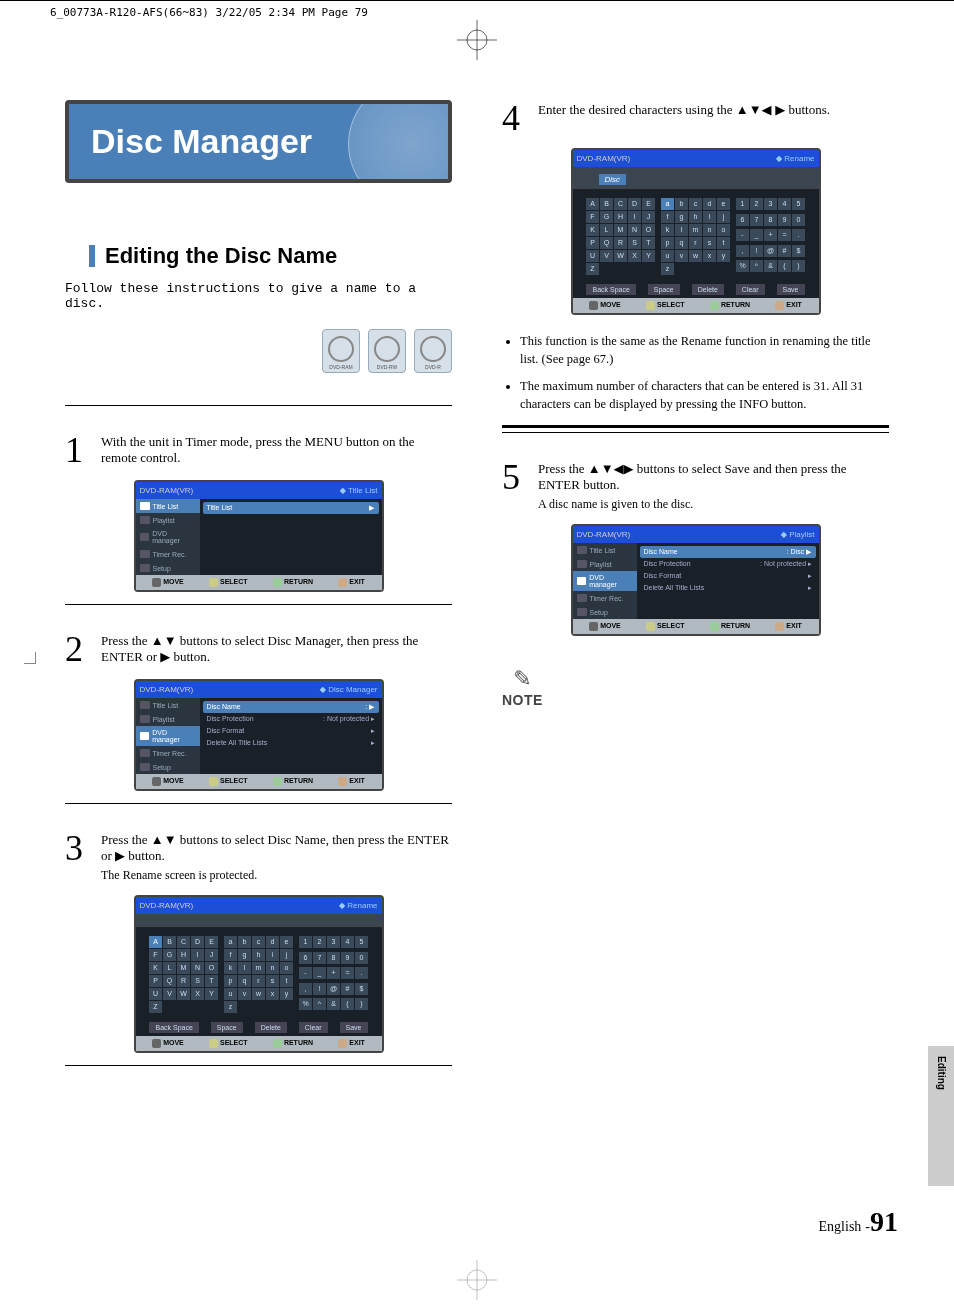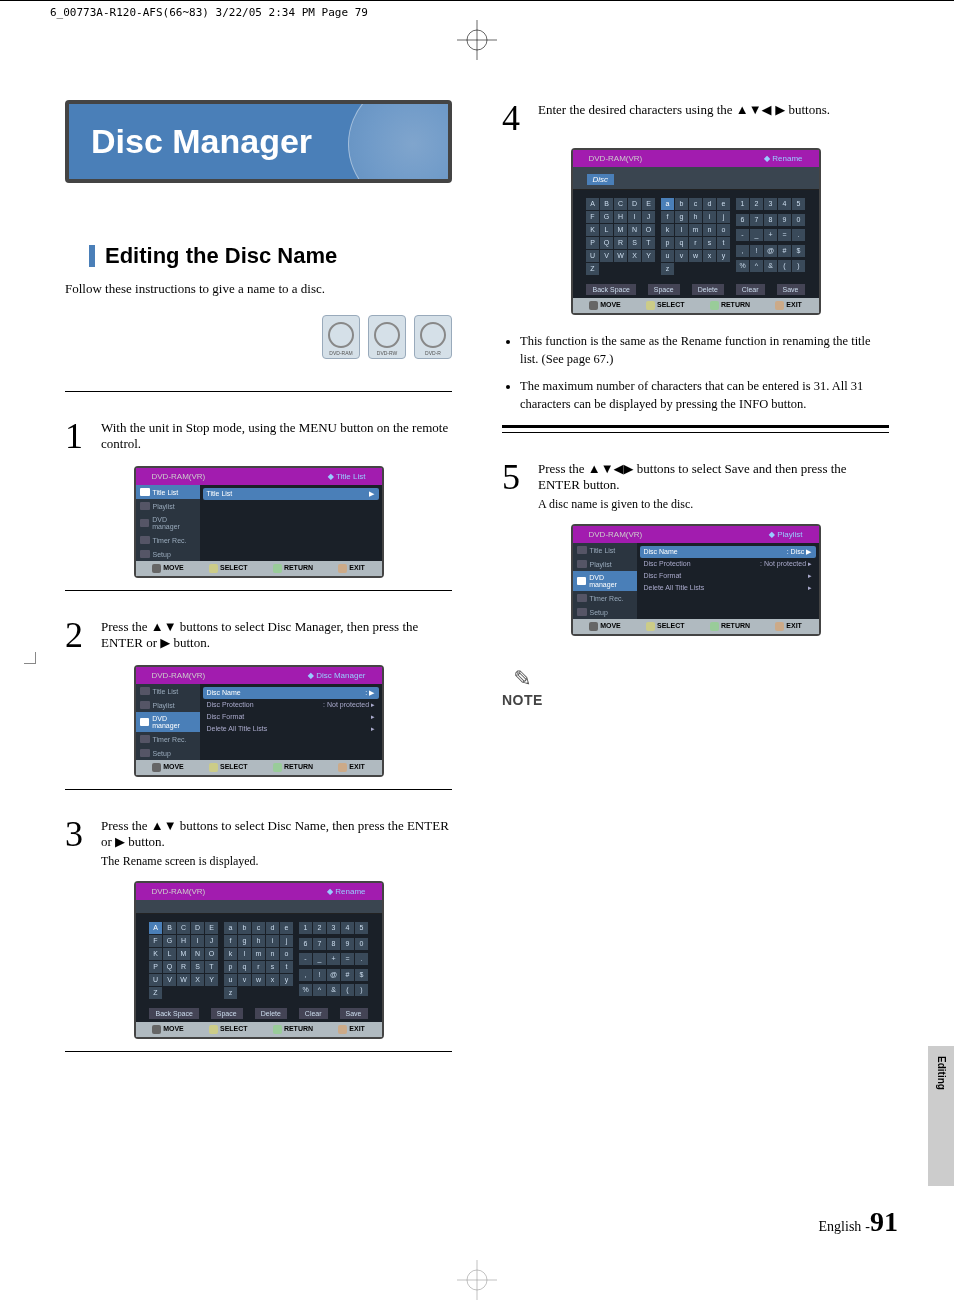--- a/index.html
+++ b/index.html
@@ -10,51 +10,51 @@
   .crop-center { position: absolute; left: 50%; top: 20px; transform: translateX(-50%); }
   .crop-center svg { display: block; }
   .content { display: flex; position: absolute; top: 100px; left: 0; width: 100%; padding: 0 40px; }
   .col-left, .col-right { width: 50%; padding: 0 25px; }
   .title-box { background: #4a7fb8; border: 4px solid #444; border-radius: 4px; padding: 18px 22px; margin-bottom: 60px; position: relative; overflow: hidden; }
   .title-box .title { font-family: Arial, sans-serif; font-size: 34px; font-weight: bold; color: #fff; }
   .title-box .disc-img { position: absolute; right: -30px; bottom: -30px; width: 130px; height: 130px; border-radius: 50%; background: radial-gradient(circle, rgba(255,255,255,0.3) 0%, rgba(200,220,240,0.3) 50%, rgba(150,180,210,0.3) 100%); border: 1px solid rgba(255,255,255,0.4); }
   .section-head { display: flex; align-items: center; margin-bottom: 12px; padding-left: 24px; }
   .section-head .bar { width: 6px; height: 22px; background: #4a7fb8; margin-right: 10px; }
   .section-head h2 { font-family: Arial, sans-serif; font-size: 22px; font-weight: bold; }
-  .intro { font-size: 13px; margin-bottom: 18px; }
+  .intro { font-size: 13px; margin-bottom: 18px; font-family: Liberation Mono, monospace; }
   .media-icons { text-align: right; margin-bottom: 28px; }
   .media-icon { display: inline-block; width: 38px; height: 44px; background: #d5e0e8; border: 1px solid #9ab; border-radius: 4px; margin-left: 4px; position: relative; }
   .media-icon::before { content: ''; position: absolute; top: 6px; left: 50%; transform: translateX(-50%); width: 22px; height: 22px; border-radius: 50%; border: 2px solid #888; }
   .media-icon .lbl { position: absolute; bottom: 2px; left: 0; right: 0; font-size: 5px; text-align: center; color: #555; font-family: Arial, sans-serif; }
   .step { display: flex; margin-top: 26px; }
   .step-num { font-family: Georgia, serif; font-size: 36px; font-weight: normal; line-height: 1; margin-right: 6px; min-width: 30px; }
   .step-text { flex: 1; font-size: 13px; padding-top: 2px; }
   .step-text .bold { font-weight: normal; }
   .step-sub { font-size: 12px; margin-top: 4px; }
   .screenshot { margin: 12px auto 0; width: 250px; }
   .ss-outer { border: 2px solid #444; border-radius: 4px; background: #3a4550; }
-  .ss-top { display: flex; justify-content: space-between; padding: 4px 16px; background: #a21caf; font-size: 8px; color: #ccc; font-family: Arial, sans-serif; }
+  .ss-top { display: flex; justify-content: space-between; padding: 4px 4px; background: #1d4ed8; font-size: 8px; color: #ccc; font-family: Arial, sans-serif; }
   .ss-top .blue { color: #9cf; text-align: right; }
   .ss-body { display: flex; }
   .ss-sidebar { width: 64px; background: #2b3540; }
   .ss-side-item { font-size: 7px; color: #9ab; padding: 3px 4px; font-family: Arial, sans-serif; display: flex; align-items: center; }
   .ss-side-item.hl { background: #4a7fb8; color: #fff; }
   .ss-side-item .ico { width: 10px; height: 8px; background: #556; margin-right: 3px; display: inline-block; border-radius: 1px; }
   .ss-side-item.hl .ico { background: #fff; }
   .ss-main { flex: 1; background: #1a2028; min-height: 68px; padding: 3px; }
   .ss-main-row { font-size: 7px; color: #aac; padding: 2px 4px; font-family: Arial, sans-serif; display: flex; justify-content: space-between; }
   .ss-main-row.hl { background: #4a7fb8; color: #fff; border-radius: 2px; }
   .ss-arrow { font-size: 7px; }
   .ss-bottom { display: flex; justify-content: space-around; padding: 3px 4px; background: #b0bac0; font-size: 7px; font-family: Arial, sans-serif; color: #000; }
   .ss-bottom span.icon-sq { display: inline-block; width: 9px; height: 9px; border-radius: 2px; margin-right: 2px; vertical-align: middle; }
   .ss-bottom .i-move { background: #666; }
   .ss-bottom .i-sel { background: #cc8; }
   .ss-bottom .i-ret { background: #9c9; }
   .ss-bottom .i-exit { background: #ca8; }
-  .keyboard-ss .ss-top2 { padding: 4px 8px; background: #3a4550; font-size: 8px; color: #ccc; font-family: Arial, sans-serif; border-bottom: 1px solid #222; font-style: italic; }
+  .keyboard-ss .ss-top2 { padding: 4px 20px; background: #3a4550; font-size: 8px; color: #ccc; font-family: Arial, sans-serif; border-bottom: 1px solid #222; font-style: italic; }
   .keyboard-ss .disc-label { display: inline-block; background: #4a7fb8; color: #fff; padding: 1px 6px; font-size: 8px; margin: 3px 0 0 6px; font-family: Arial, sans-serif; }
   .kb-area { padding: 8px 8px 6px; background: #1a2028; display: flex; gap: 6px; justify-content: center; }
   .kb-grid { display: grid; grid-template-columns: repeat(5, 13px); gap: 1px; }
   .kb-key { width: 13px; height: 12px; background: #3a4a5a; color: #cde; font-size: 7px; text-align: center; line-height: 12px; font-family: Arial, sans-serif; }
   .kb-key.hl { background: #4a7fb8; color: #fff; }
   .kb-actions { display: flex; justify-content: space-around; padding: 3px 8px; background: #1a2028; }
   .kb-action { background: #445; color: #cde; font-size: 7px; padding: 2px 6px; font-family: Arial, sans-serif; }
   .bullet-list { margin-left: 18px; margin-top: 18px; }
   .bullet-list li { font-size: 12.5px; margin-bottom: 10px; line-height: 1.4; list-style: disc; }
   .hr { height: 1px; background: #000; margin: 12px 0; }
@@ -106,21 +106,21 @@
       <div class="media-icons">
         <span class="media-icon"><span class="lbl">DVD-RAM</span></span>
         <span class="media-icon"><span class="lbl">DVD-RW</span></span>
         <span class="media-icon"><span class="lbl">DVD-R</span></span>
       </div>
 
       <div class="hr"></div>
 
       <div class="step">
         <div class="step-num">1</div>
-        <div class="step-text bold">With the unit in Stop mode, using the MENU button on the remote control.</div>
+        <div class="step-text bold">With the unit in Timer mode, press the MENU button on the remote control.</div>
       </div>
       <div class="screenshot">
         <div class="ss-outer">
           <div class="ss-top">
               <span>DVD-RAM(VR)</span>
               <span class="blue">◆ <span>Title List</span></span>
             </div>
           <div class="ss-body">
             <div class="ss-sidebar">
               <div class="ss-side-item hl">
@@ -224,21 +224,21 @@
           </div>
         </div>
       </div>
 
       <div class="hr"></div>
 
       <div class="step">
         <div class="step-num">3</div>
         <div class="step-text">
           <span class="bold"><span>Press the </span><span class="arrow-sym">▲▼</span><span> buttons to select Disc Name, then press the ENTER or </span><span class="arrow-sym">▶</span><span> button.</span></span>
-          <div class="step-sub">The Rename screen is displayed.</div>
+          <div class="step-sub">The Rename screen is protected.</div>
         </div>
       </div>
       <div class="screenshot keyboard-ss">
         <div class="ss-outer">
           <div class="ss-top">
               <span>DVD-RAM(VR)</span>
               <span class="blue">◆ <span>Rename</span></span>
             </div>
           <div class="ss-top2" style="height:14px;"></div>
           <div class="kb-area">

